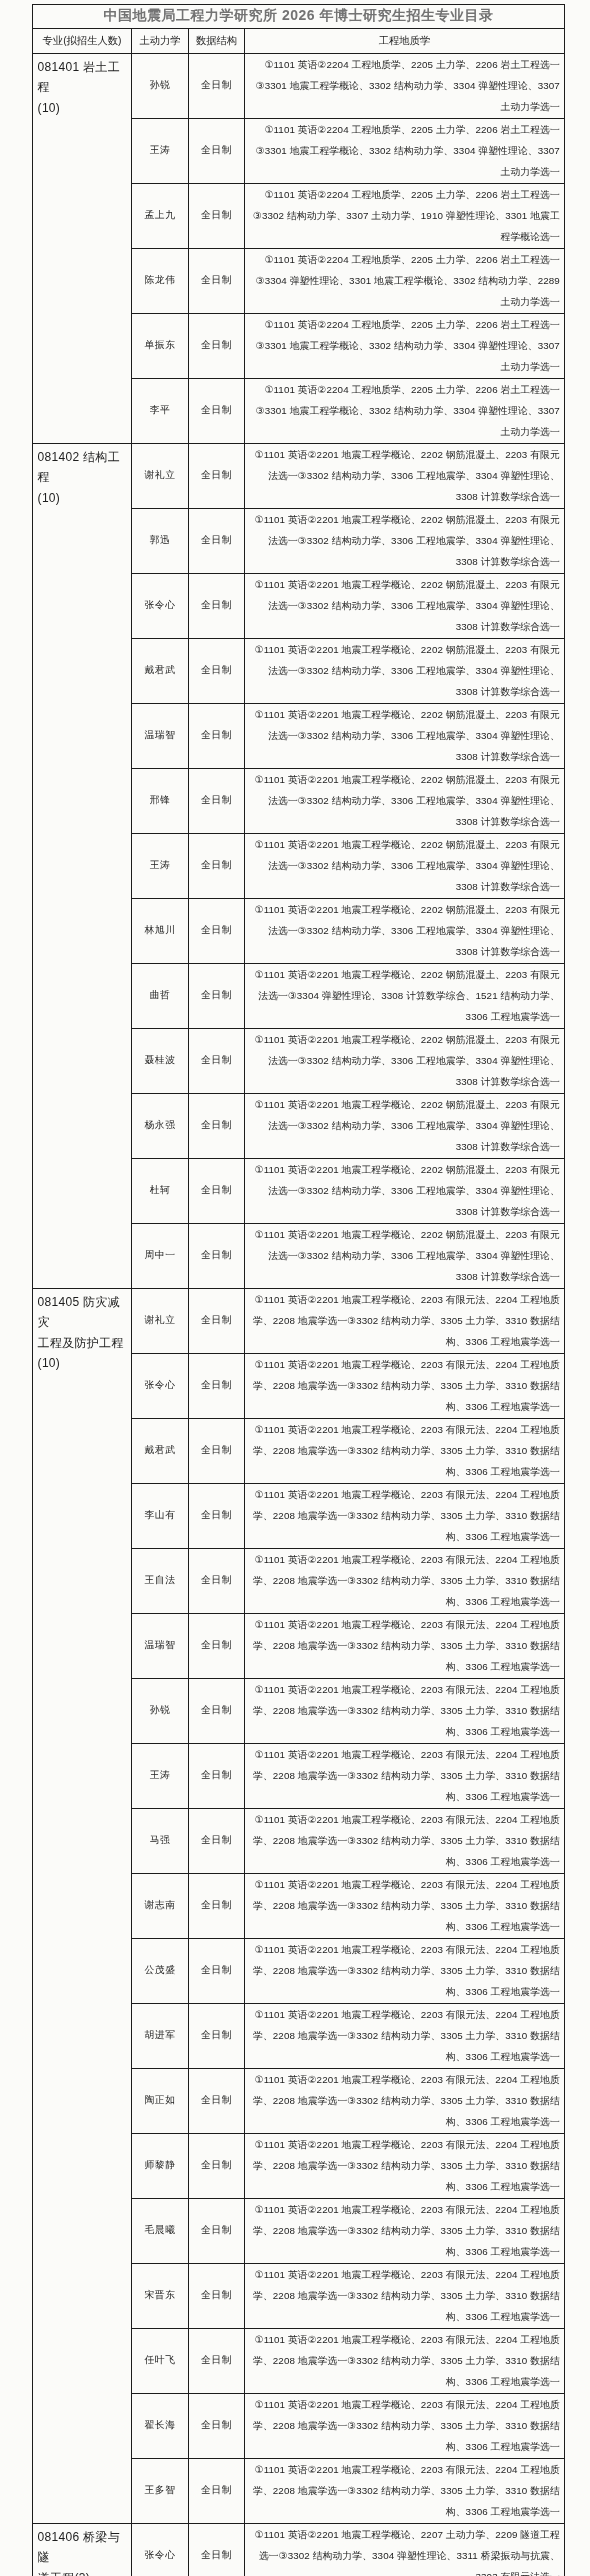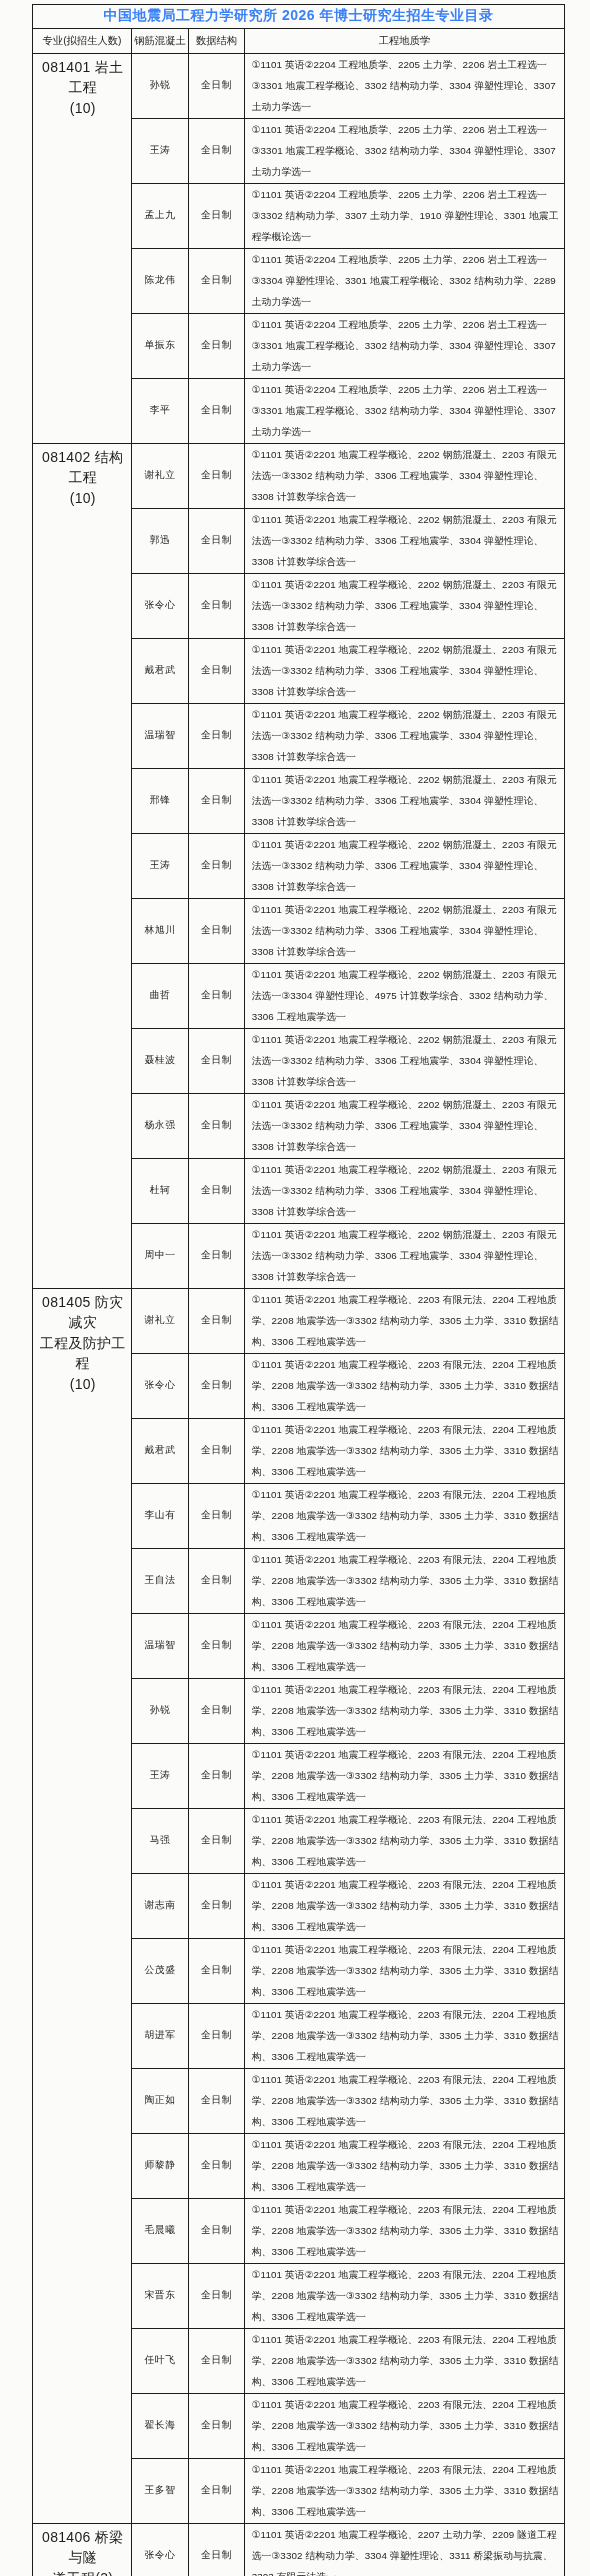--- a/index.html
+++ b/index.html
@@ -10,57 +10,57 @@
   }
   table.catalog{
     position:absolute;left:32px;top:3.6px;width:532px;
     border-collapse:collapse;table-layout:fixed;background:#fbfbf9;
   }
   table.catalog th,table.catalog td{
     border:1px solid #1c1c1c;box-sizing:border-box;overflow:hidden;
   }
   .title-cell{
     height:24px;font-size:14px;font-weight:bold;text-align:center;
-    letter-spacing:0.5px;padding:1px 2.1px;color:#3b82f6;
+    letter-spacing:0.5px;padding:1px 2.1px;color:#737373;
   }
   .col-h{
     height:25px;font-size:10.3px;font-weight:500;text-align:center;padding:1px 2.1px;
   }
   tr.data-row{height:63px;}
   .major-cell{
-    vertical-align:top;text-align:center;padding:3.1px 3.1px 3.1px 4.6px;
-    font-size:14px;line-height:20.6px;white-space:pre-line;letter-spacing:0.3px;
+    vertical-align:top;text-align:left;padding:3.1px 3.1px 3.1px 4.6px;
+    font-size:12px;line-height:20.6px;white-space:pre-line;letter-spacing:0.3px;
   }
   .advisor-cell,.mode-cell{
     text-align:center;vertical-align:middle;font-size:9.8px;letter-spacing:0.5px;
     padding:1px;
   }
   .subjects-cell{
-    text-align:left;vertical-align:middle;font-size:9.8px;line-height:21px;
+    text-align:right;vertical-align:middle;font-size:9.8px;line-height:21px;
     padding:0.5px 4.1px 0.5px 6.7px;letter-spacing:0.1px;
   }
 </style>
 </head>
 <body>
 
 <div class="page">
   <table class="catalog">
     <colgroup>
       <col style="width:99px">
       <col style="width:57px">
       <col style="width:56px">
       <col style="width:320px">
     </colgroup>
     <thead>
       <tr>
         <th class="title-cell" colspan="4">中国地震局工程力学研究所 2026 年博士研究生招生专业目录</th>
       </tr>
       <tr id="header-row">
           <th class="col-h">专业(拟招生人数)</th>
-          <th class="col-h">钢筋混凝土</th>
+          <th class="col-h">土动力学</th>
           <th class="col-h">数据结构</th>
           <th class="col-h">工程地质学</th>
         </tr>
     </thead>
     <tbody id="catalog-body">
         <tr class="data-row">
           <td class="major-cell" rowspan="6">081401 岩土工程
 (10)</td>
           <td class="advisor-cell">孙锐</td>
           <td class="mode-cell">全日制</td>
@@ -129,21 +129,21 @@
           <td class="subjects-cell">①1101 英语②2201 地震工程学概论、2202 钢筋混凝土、2203 有限元法选一③3302 结构动力学、3306 工程地震学、3304 弹塑性理论、3308 计算数学综合选一</td>
         </tr>
         <tr class="data-row">
           <td class="advisor-cell">林旭川</td>
           <td class="mode-cell">全日制</td>
           <td class="subjects-cell">①1101 英语②2201 地震工程学概论、2202 钢筋混凝土、2203 有限元法选一③3302 结构动力学、3306 工程地震学、3304 弹塑性理论、3308 计算数学综合选一</td>
         </tr>
         <tr class="data-row">
           <td class="advisor-cell">曲哲</td>
           <td class="mode-cell">全日制</td>
-          <td class="subjects-cell">①1101 英语②2201 地震工程学概论、2202 钢筋混凝土、2203 有限元法选一③3304 弹塑性理论、4975 计算数学综合、3302 结构动力学、3306 工程地震学选一</td>
+          <td class="subjects-cell">①1101 英语②2201 地震工程学概论、2202 钢筋混凝土、2203 有限元法选一③3304 弹塑性理论、3308 计算数学综合、1521 结构动力学、3306 工程地震学选一</td>
         </tr>
         <tr class="data-row">
           <td class="advisor-cell">聂桂波</td>
           <td class="mode-cell">全日制</td>
           <td class="subjects-cell">①1101 英语②2201 地震工程学概论、2202 钢筋混凝土、2203 有限元法选一③3302 结构动力学、3306 工程地震学、3304 弹塑性理论、3308 计算数学综合选一</td>
         </tr>
         <tr class="data-row">
           <td class="advisor-cell">杨永强</td>
           <td class="mode-cell">全日制</td>
           <td class="subjects-cell">①1101 英语②2201 地震工程学概论、2202 钢筋混凝土、2203 有限元法选一③3302 结构动力学、3306 工程地震学、3304 弹塑性理论、3308 计算数学综合选一</td>

